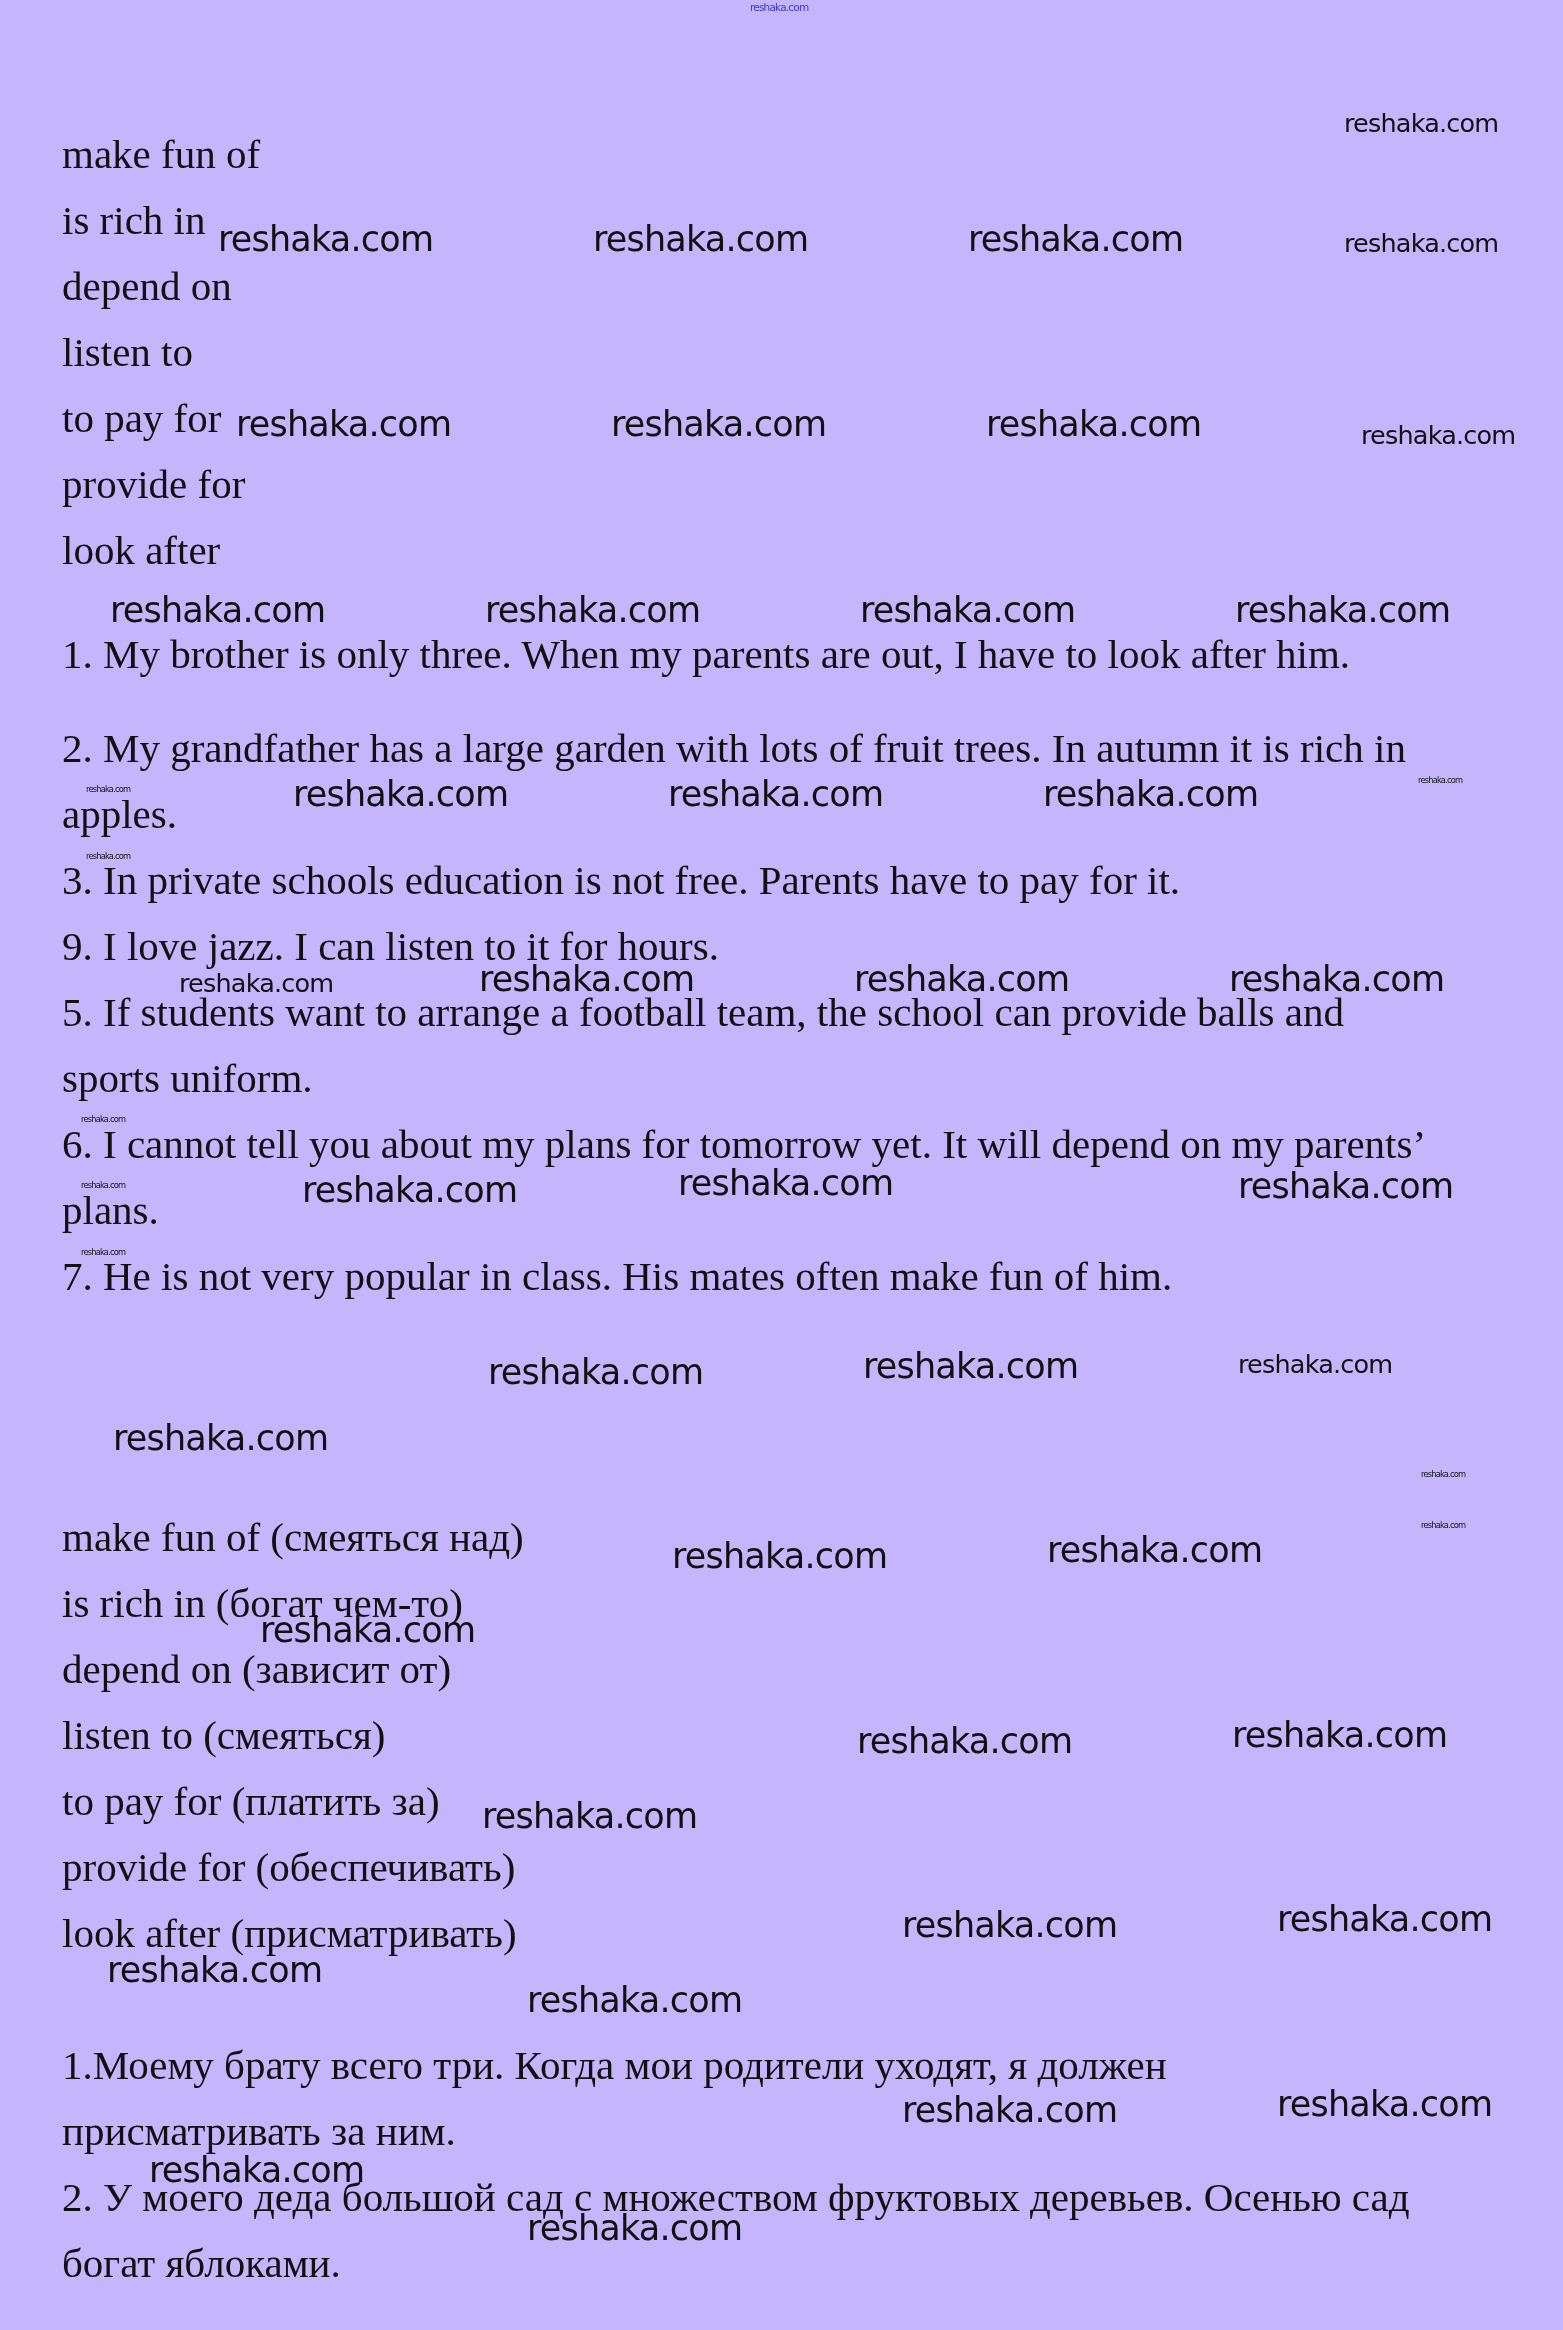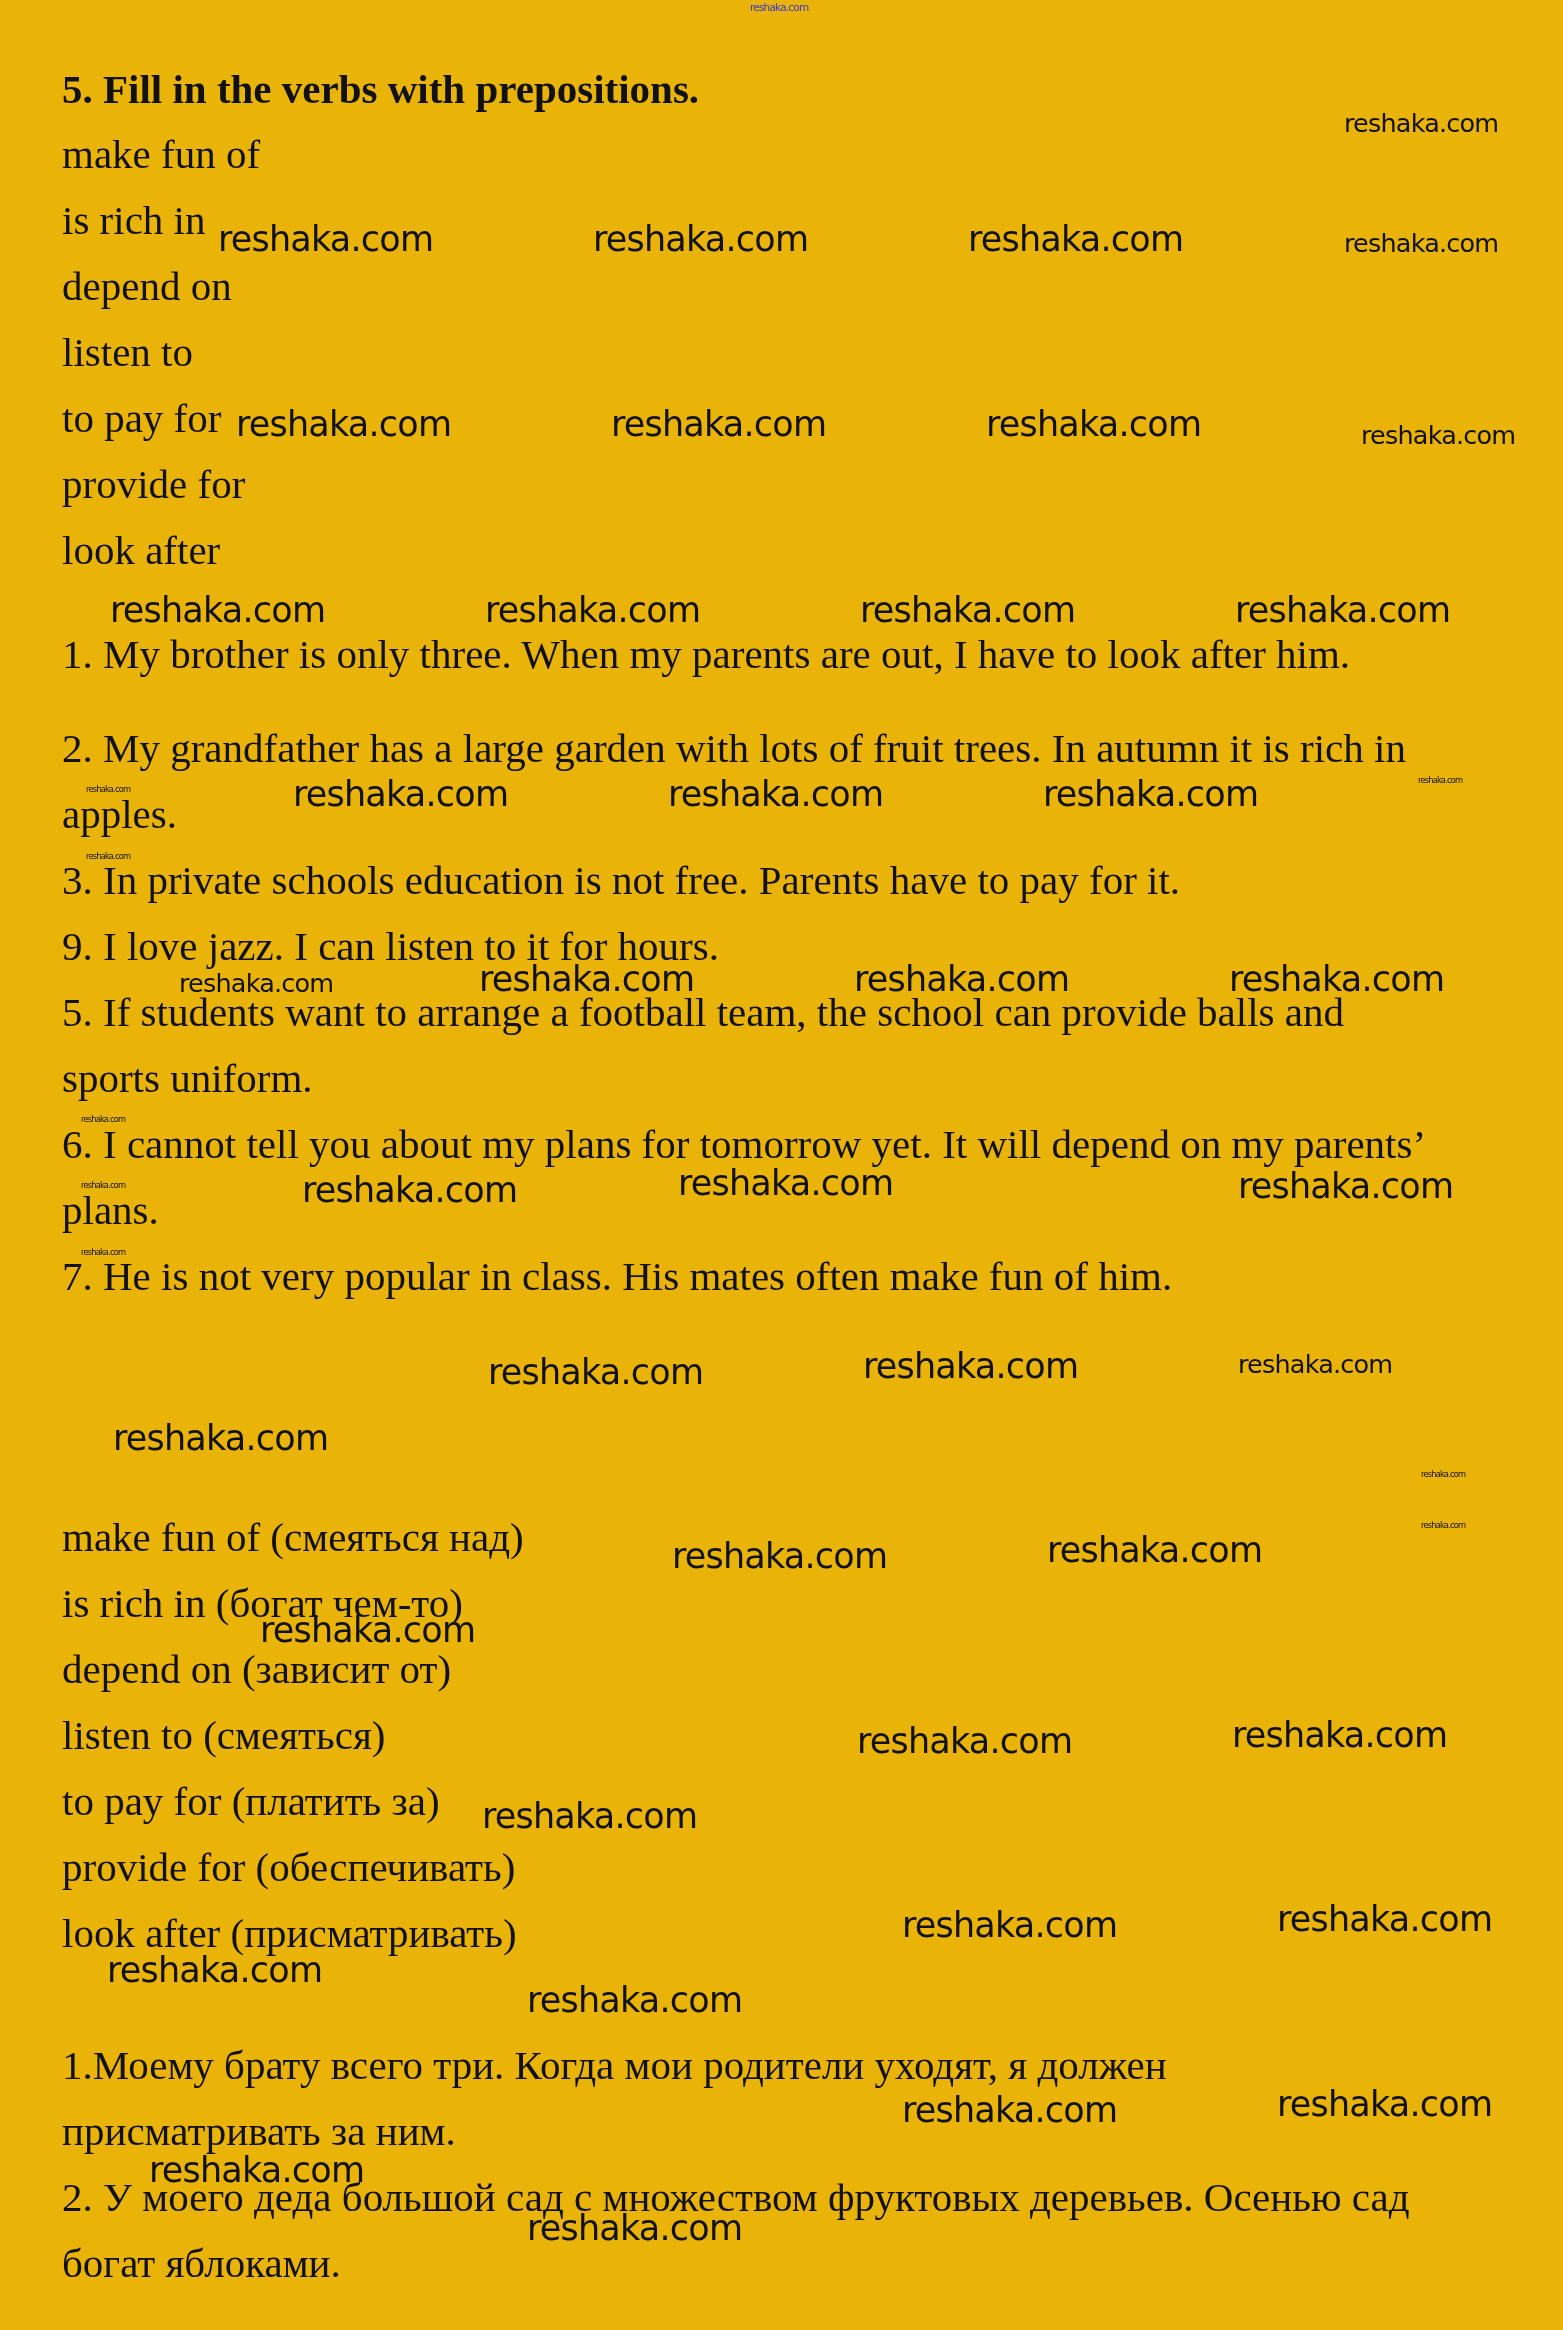--- a/index.html
+++ b/index.html
@@ -1,17 +1,17 @@
 <!DOCTYPE html>
 <html style="font-size:12px"><head>
   <meta charset="utf-8">
   <style>
     html, body { margin: 0; padding: 0; background: #ffffff; }
     body { width: 1563px; height: 2330px; position: relative; overflow: hidden; }
-    .page { position: absolute; left: 0; top: 0; width: 1563px; height: 2330px; background: #eab308; }
+    .page { position: absolute; left: 0; top: 0; width: 1563px; height: 2330px; background: #c4b5fd; }
     .line {
       position: absolute; left: 62px;
       font-family: "Liberation Serif", serif;
       font-size: 41px; color: #111; white-space: nowrap; line-height: 1;
     }
     .heading { font-weight: bold; }
     .wm {
       position: absolute;
       font-family: "DejaVu Sans", sans-serif;
       color: #111; white-space: nowrap; line-height: 1;
@@ -22,21 +22,20 @@
     .wm.tiny { font-size: 8.3px; }
     .wm.top { font-size: 10.5px; color: #3a3acc; }
   </style>
 </head>
 <body>
 
 <div class="page">
 
   <span class="wm top" style="left:750px;top:1.5px;">reshaka.com</span>
 
-  <div class="line heading" style="top:69px;">5. Fill in the verbs with prepositions.</div>
 
   <div class="line" style="top:134px;">make fun of</div>
   <div class="line" style="top:200px;">is rich in</div>
   <div class="line" style="top:266px;">depend on</div>
   <div class="line" style="top:332px;">listen to</div>
   <div class="line" style="top:398px;">to pay for</div>
   <div class="line" style="top:464px;">provide for</div>
   <div class="line" style="top:530px;">look after</div>
 
   <div class="line" style="top:634px;">1. My brother is only three. When my parents are out, I have to look after him.</div>

